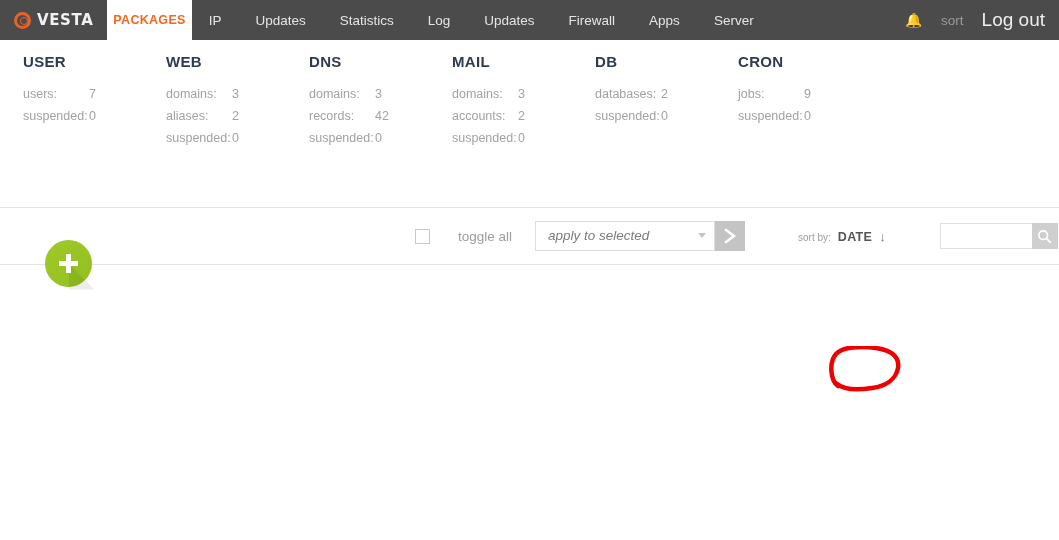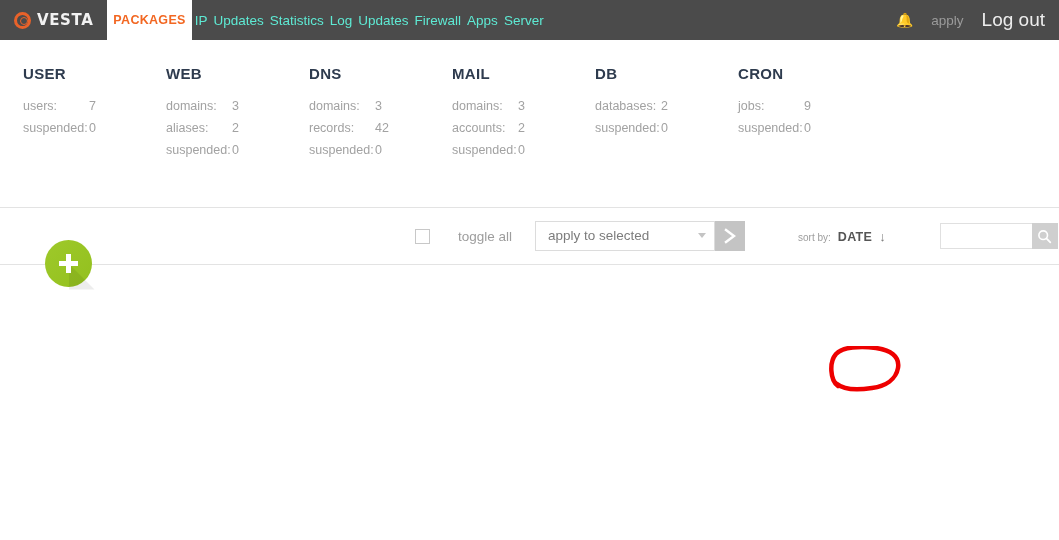--- a/index.html
+++ b/index.html
@@ -51,23 +51,23 @@
     font-weight: bold;
     letter-spacing: 0.6px;
     font-family: "DejaVu Sans", sans-serif;
   }
 
   .nav-items { display: flex; align-items: stretch; }
   .nav-item {
     display: flex;
     align-items: center;
     justify-content: center;
-    padding: 0 3px;
+    padding: 0 17px;
     font-size: 13.5px;
-    color: #5eead4;
+    color: #e5e5e5;
     height: 40px;
     cursor: pointer;
     white-space: nowrap;
   }
   .nav-item.active {
     background: #ffffff;
     color: #f26722;
     font-weight: bold;
     font-size: 12.5px;
     letter-spacing: 0.3px;
@@ -94,21 +94,21 @@
   }
   .nav-logout {
     color: #ededed;
     font-size: 19px;
     cursor: pointer;
   }
 
   
   .stats {
     position: relative;
-    padding: 25px 0 0 0;
+    padding: 13px 0 0 0;
     height: 168px;
     border-bottom: 1px solid #e3e3e3;
     background: #fff;
   }
   .stats-inner { display: flex; }
   .stat-col { width: 143px; }
   .stat-col:first-child { padding-left: 23px; width: 166px; }
   .stat-title {
     font-size: 15px;
     font-weight: bold;
@@ -160,20 +160,21 @@
   .select-box {
     width: 180px;
     border: 1px solid #dcdcdc;
     background: #fff;
     display: flex;
     align-items: center;
     padding: 0 8px 1px 12px;
     font-size: 13.5px;
     color: #7c7c7c;
     cursor: pointer;
+    font-style: italic;
   }
   .select-caret {
     margin-left: auto;
     width: 0; height: 0;
     border-left: 4px solid transparent;
     border-right: 4px solid transparent;
     border-top: 5px solid #c4c4c4;
   }
   .go-btn {
     width: 30px;
@@ -302,21 +303,21 @@
     <div class="nav-item">Updates</div>
     <div class="nav-item">Statistics</div>
     <div class="nav-item">Log</div>
     <div class="nav-item">Updates</div>
     <div class="nav-item">Firewall</div>
     <div class="nav-item">Apps</div>
     <div class="nav-item">Server</div>
   </div>
   <div class="nav-right">
     <span class="bell-icon">🔔</span>
-    <span class="nav-user">apply</span>
+    <span class="nav-user">sort</span>
     <span class="nav-logout">Log out</span>
   </div>
 </div>
 
 <div class="stats">
   <div class="stats-inner">
 
     <div class="stat-col">
       <div class="stat-title">USER</div>
       <div class="stat-row">

